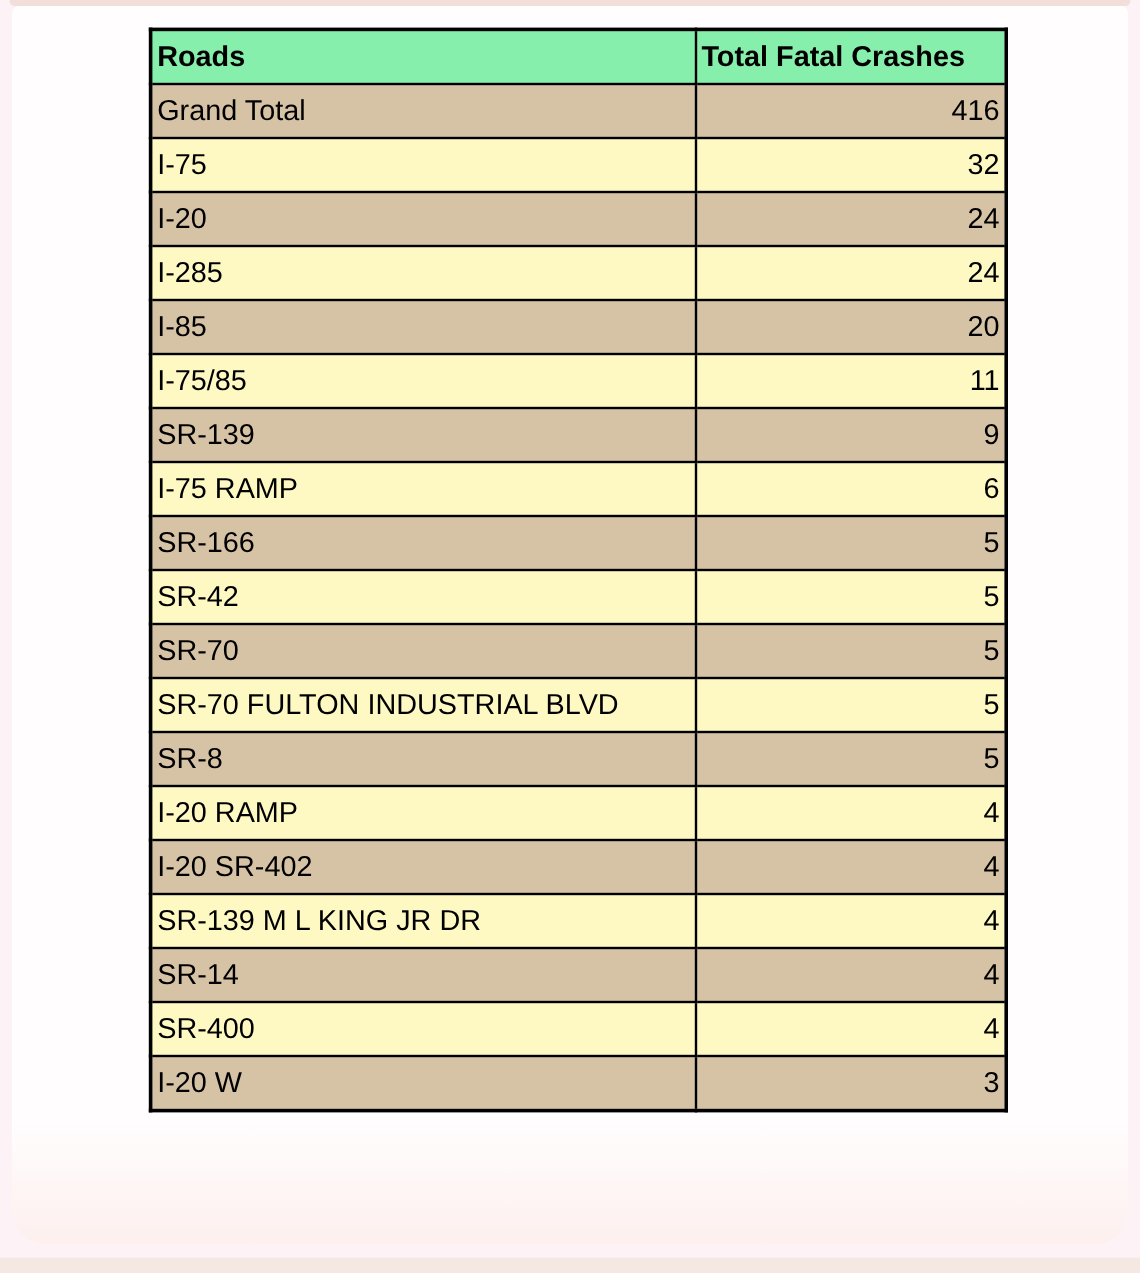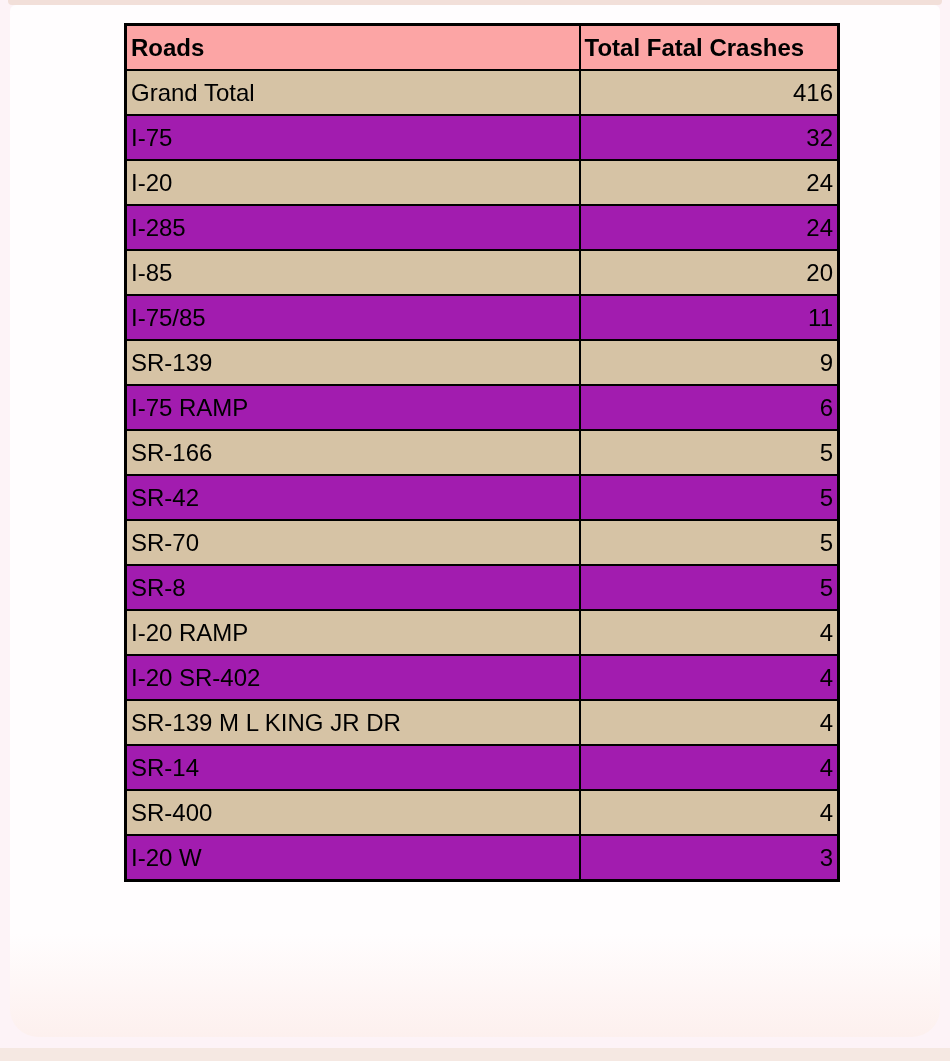--- a/index.html
+++ b/index.html
@@ -54,27 +54,27 @@
   .crash-table th, .crash-table td {
     border: 2px solid var(--grid, #000000);
     padding: 7px 4px;
     line-height: 29px;
     white-space: nowrap;
     overflow: hidden;
   }
   .crash-table col.road-col   { width: 454px; }
   .crash-table col.number-col { width: 259px; }
   .crash-table thead th {
-    background: #fca5a5;
+    background: #86efac;
     font-weight: bold;
     text-align: left;
   }
   .crash-table td.road-cell { text-align: left; }
   .crash-table td.crashes-cell { text-align: right; }
-  .crash-table tbody tr { background: #a21caf; }
+  .crash-table tbody tr { background: #fef9c3; }
   .crash-table tbody tr:nth-child(odd) { background: var(--row-alt, #d6c3a5); }
 </style>
 </head>
 <body style="--row-alt: #d6c3a5; --grid: #000000; --page-bg: #fdf3f7; --band: #f5e8e2;">
 
 <div class="top-strip"></div>
 
 <div class="content-panel"></div>
 
 <table class="crash-table">
@@ -127,20 +127,24 @@
   </tr>
       <tr>
     <td class="road-cell">SR-42</td>
     <td class="crashes-cell">5</td>
   </tr>
       <tr>
     <td class="road-cell">SR-70</td>
     <td class="crashes-cell">5</td>
   </tr>
       <tr>
+    <td class="road-cell">SR-70 FULTON INDUSTRIAL BLVD</td>
+    <td class="crashes-cell">5</td>
+  </tr>
+      <tr>
     <td class="road-cell">SR-8</td>
     <td class="crashes-cell">5</td>
   </tr>
       <tr>
     <td class="road-cell">I-20 RAMP</td>
     <td class="crashes-cell">4</td>
   </tr>
       <tr>
     <td class="road-cell">I-20 SR-402</td>
     <td class="crashes-cell">4</td>

